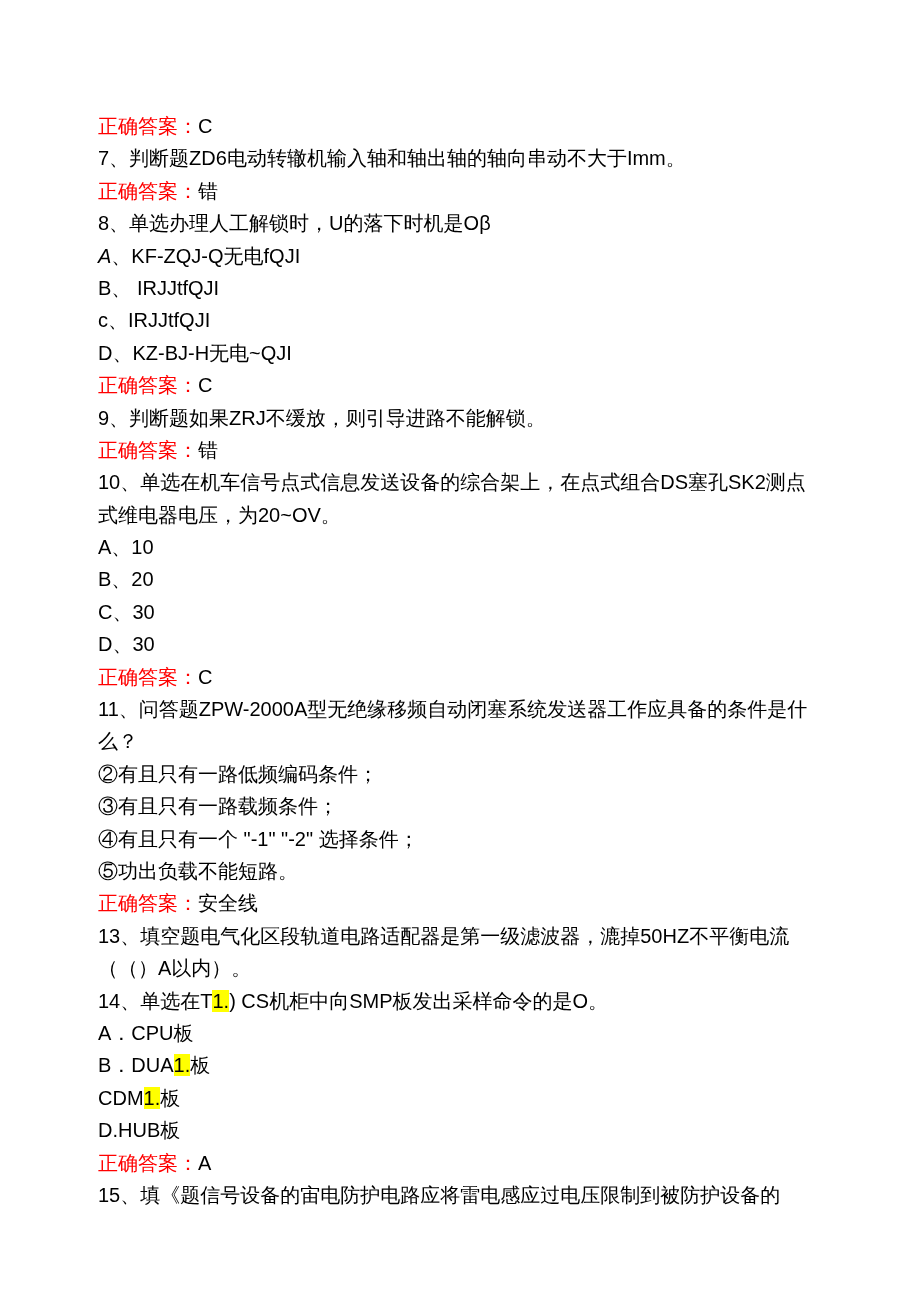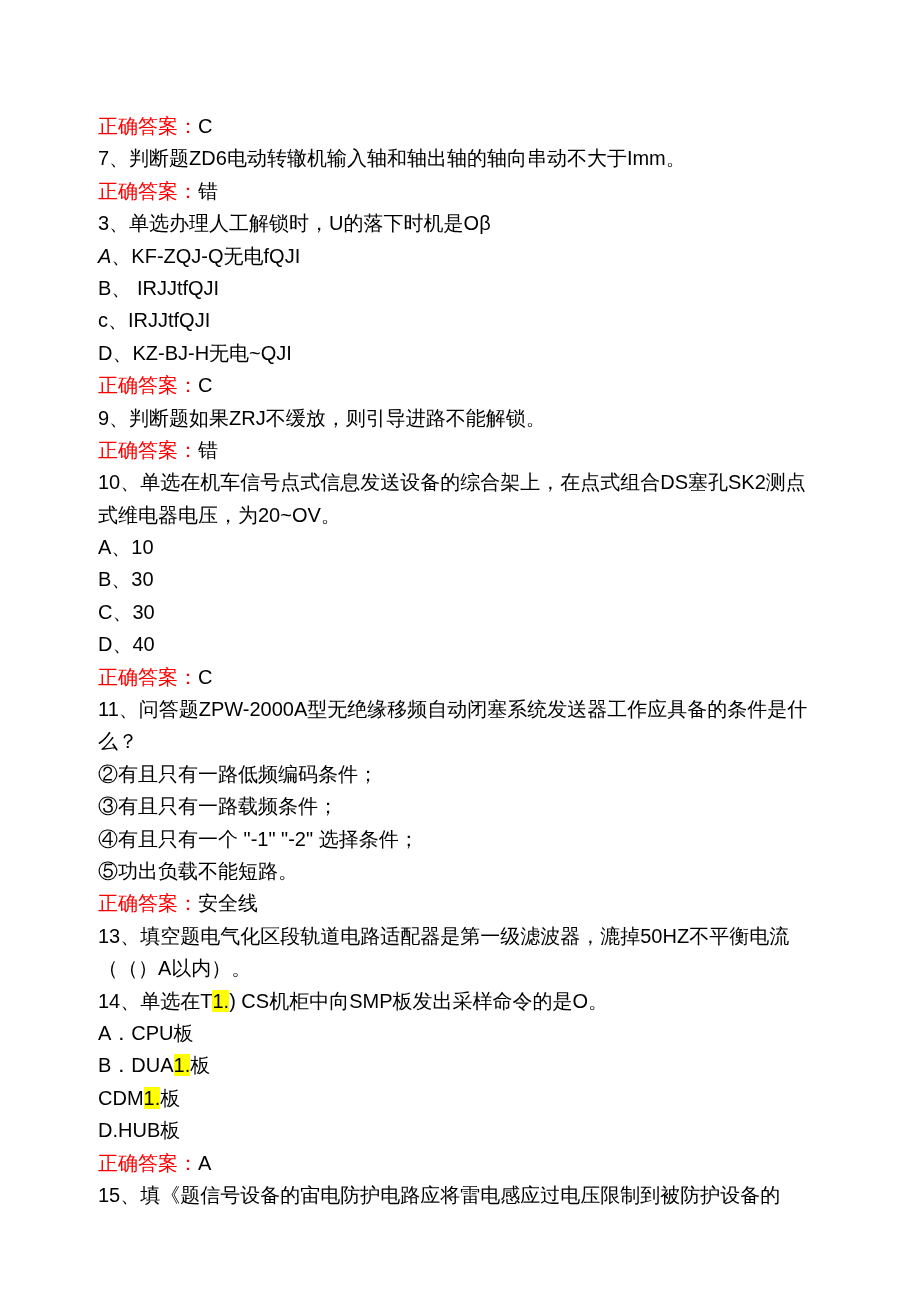--- a/index.html
+++ b/index.html
@@ -26,33 +26,33 @@
     font-style: italic;
   }
 </style>
 </head>
 <body>
 
 <div id="doc">
     <div class="line"><span class="red">正确答案：</span><span>C</span></div>
     <div class="line"><span>7、判断题ZD6电动转辙机输入轴和轴出轴的轴向串动不大于Imm。</span></div>
     <div class="line"><span class="red">正确答案：</span><span>错</span></div>
-    <div class="line"><span>3、单选办理人工解锁时，U的落下时机是O</span><span>β</span></div>
+    <div class="line"><span>8、单选办理人工解锁时，U的落下时机是O</span><span>β</span></div>
     <div class="line"><span class="ital">A</span><span>、KF-ZQJ-Q无电fQJI</span></div>
     <div class="line"><span>B、 IRJJtfQJI</span></div>
     <div class="line"><span>c、IRJJtfQJI</span></div>
     <div class="line"><span>D、KZ-BJ-H无电~QJI</span></div>
     <div class="line"><span class="red">正确答案：</span><span>C</span></div>
     <div class="line"><span>9、判断题如果ZRJ不缓放，则引导进路不能解锁。</span></div>
     <div class="line"><span class="red">正确答案：</span><span>错</span></div>
     <div class="line"><span>10、单选在机车信号点式信息发送设备的综合架上，在点式组合DS塞孔SK2测点式维电器电压，为20~OV。</span></div>
     <div class="line"><span>A、10</span></div>
-    <div class="line"><span>B、30</span></div>
+    <div class="line"><span>B、20</span></div>
     <div class="line"><span>C、30</span></div>
-    <div class="line"><span>D、40</span></div>
+    <div class="line"><span>D、30</span></div>
     <div class="line"><span class="red">正确答案：</span><span>C</span></div>
     <div class="line"><span>11、问答题ZPW-2000A型无绝缘移频自动闭塞系统发送器工作应具备的条件是什么？</span></div>
     <div class="line"><span>②有且只有一路低频编码条件；</span></div>
     <div class="line"><span>③有且只有一路载频条件；</span></div>
     <div class="line"><span>④有且只有一个 "-1" "-2" 选择条件；</span></div>
     <div class="line"><span>⑤功出负载不能短路。</span></div>
     <div class="line"><span class="red">正确答案：</span><span>安全线</span></div>
     <div class="line"><span>13、填空题电气化区段轨道电路适配器是第一级滤波器，漉掉50HZ不平衡电流（（）A以内）。</span></div>
     <div class="line"><span>14、单选在T</span><span class="hl">1.</span><span>) CS机柜中向SMP板发出采样命令的是O。</span></div>
     <div class="line"><span>A．CPU板</span></div>

